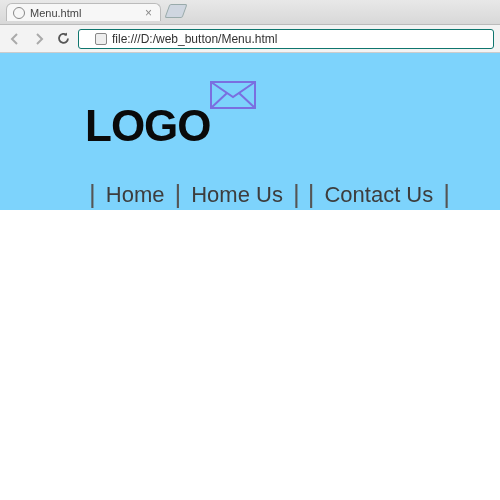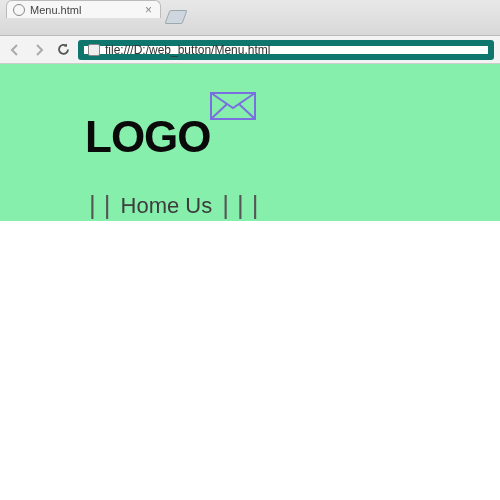--- a/index.html
+++ b/index.html
@@ -5,24 +5,24 @@
   * { margin: 0; padding: 0; box-sizing: border-box; }
   body {
     font-family: Arial, sans-serif;
     background: #fff;
     width: 500px;
     height: 500px;
     overflow: hidden;
   }
   .chrome-top {
     background: linear-gradient(#e8e8e8, #d8d8d8);
-    height: 36px;
+    height: 25px;
     border-bottom: 1px solid #bbb;
     display: flex;
-    align-items: flex-start;
+    align-items: center;
   }
   .tab {
     background: #f7f7f7;
     border: 1px solid #bbb;
     border-bottom: none;
     border-top-left-radius: 6px;
     border-top-right-radius: 6px;
     height: 18px;
     margin-left: 6px;
     padding: 1px 8px 0 6px;
@@ -72,38 +72,38 @@
     cursor: default;
   }
   .navbtn.reload {
     color: #555;
     font-weight: bold;
   }
   .urlbar {
     flex: 1;
     height: 20px;
     background: #fff;
-    border: 6px solid #0f766e;
+    border: 1px solid #0f766e;
     border-radius: 3px;
     display: flex;
     align-items: center;
-    padding: 0 4px;
+    padding: 0 16px;
     font-size: 12px;
     color: #333;
   }
   .urlbar .globe {
     width: 12px; height: 12px;
     border: 1px solid #888;
     border-radius: 2px;
     margin-right: 5px;
     background: #eee;
   }
   .page {
     padding: 30px 0 0 0;
-    background: #86efac;
+    background: #7dd3fc;
   }
   .logo-area {
     margin-left: 85px;
     position: relative;
     display: inline-block;
   }
   .envelope {
     position: absolute;
     top: -2px;
     left: 125px;
@@ -179,19 +179,21 @@
         <rect x="1" y="1" width="44" height="26" fill="none" stroke="#7a6fe0" stroke-width="2"></rect>
         <path d="M1 1 L23 16 L45 1" fill="none" stroke="#7a6fe0" stroke-width="2"></path>
         <path d="M1 27 L17 12 M45 27 L29 12" fill="none" stroke="#7a6fe0" stroke-width="2"></path>
       </svg>
     </span>
     <div class="logo-text">LOGO</div>
   </div>
 
   <div class="menu">
     <span class="sep">|</span>
+    <a href="#">Home</a>
     <span class="sep">|</span>
     <a href="#">Home Us</a>
     <span class="sep">|</span>
     <span class="sep">|</span>
+    <a href="#">Contact Us</a>
     <span class="sep">|</span>
   </div>
 </div>
 
 </body></html>

